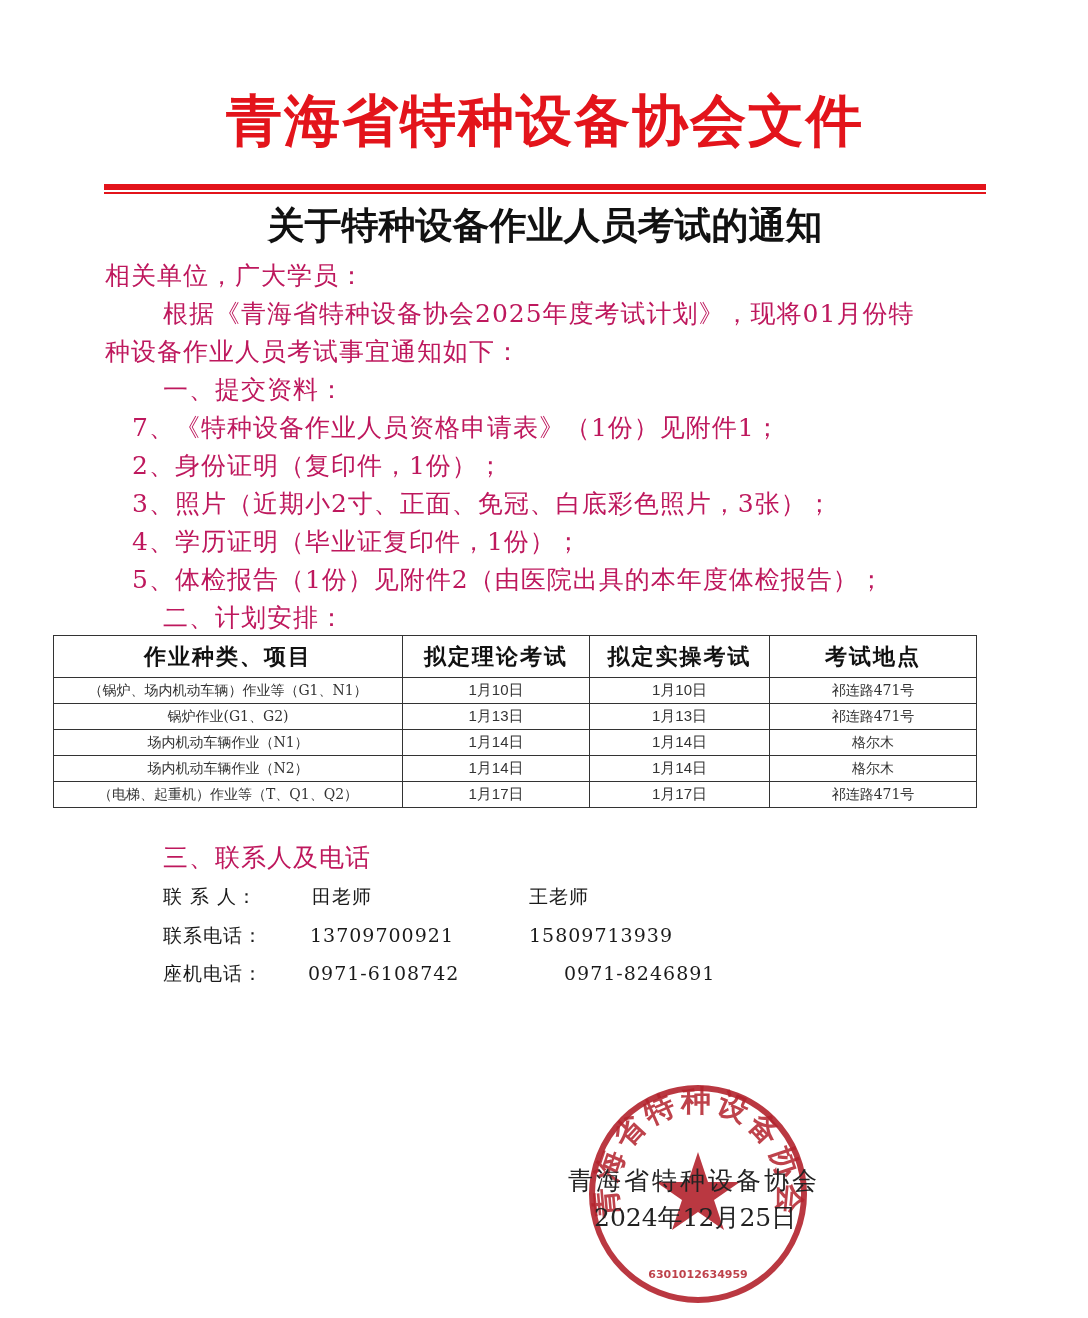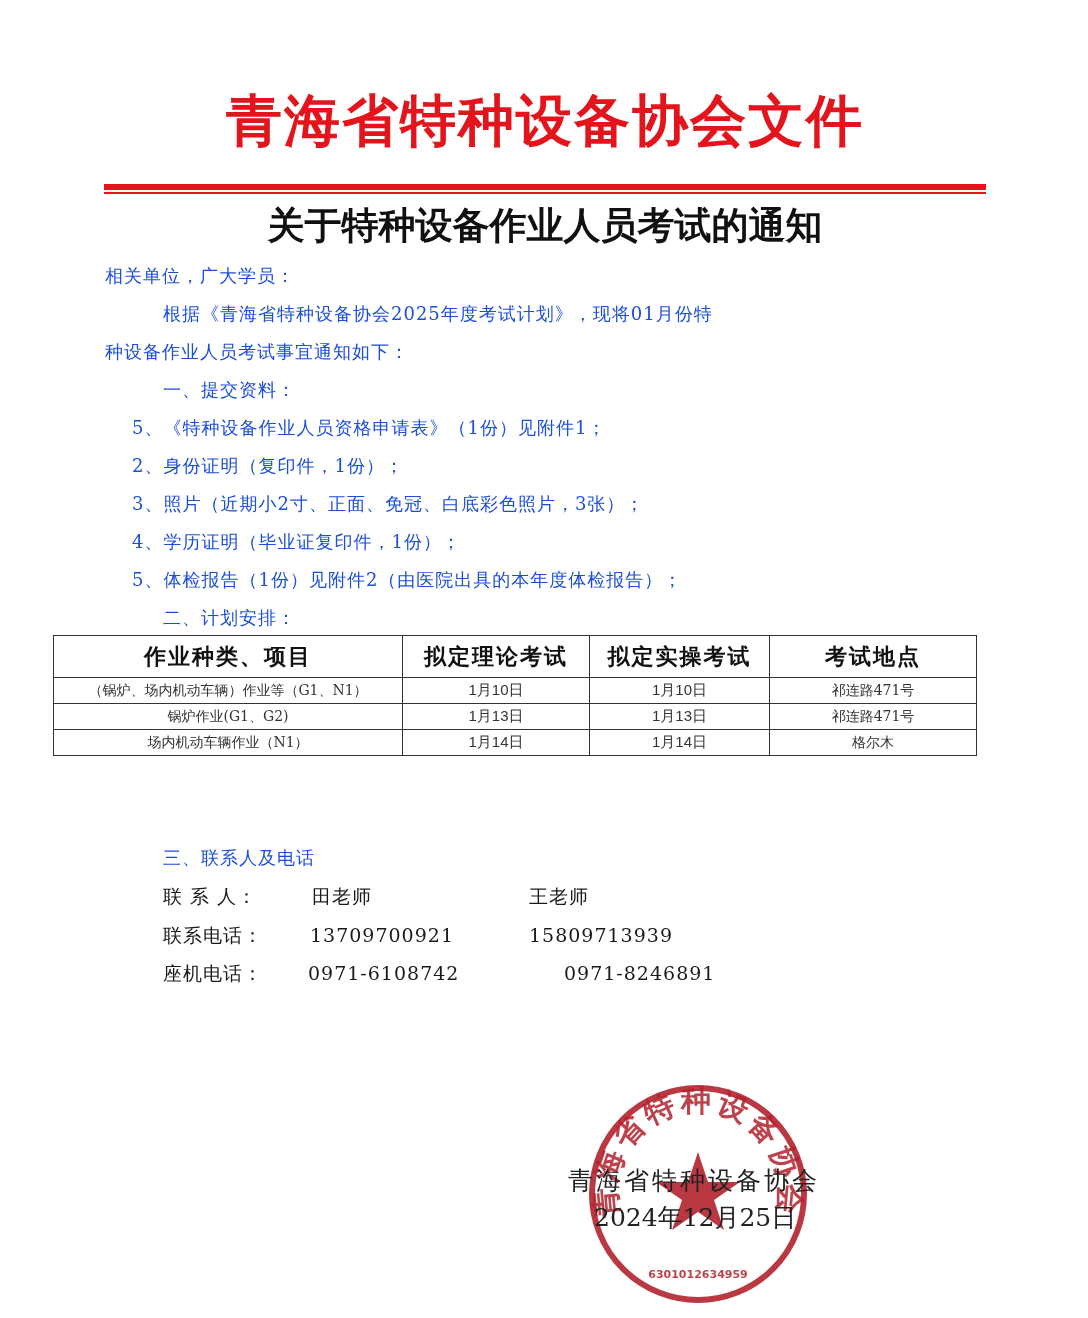--- a/index.html
+++ b/index.html
@@ -2,21 +2,21 @@
 <html><head>
 <meta charset="utf-8">
 <style>
   html, body { margin: 0; padding: 0; background: #ffffff; }
   body { width: 1088px; height: 1318px; position: relative; overflow: hidden; font-family: "DejaVu Serif", "Liberation Serif", serif; color: #1a1a1a; }
   .abs { position: absolute; }
   .masthead { left: 100px; top: 72px; width: 890px; text-align: center; font-family: "DejaVu Serif", serif; font-weight: bold; font-size: 56px; line-height: 96px; color: #e3141b; letter-spacing: 2px; white-space: nowrap; }
   .rule-thick { left: 104px; top: 184px; width: 882px; height: 6px; background: #e3141b; }
   .rule-thin { left: 104px; top: 192px; width: 882px; height: 2px; background: #e3141b; }
   .doc-title { left: 104px; top: 200px; width: 882px; text-align: center; font-family: "DejaVu Serif", serif; font-weight: bold; font-size: 37px; line-height: 50px; color: #111; white-space: nowrap; }
-  .line { font-size: 18px; line-height: 38px; white-space: nowrap; color: #1d4ed8; letter-spacing: 1px; }
+  .line { font-size: 25px; line-height: 38px; white-space: nowrap; color: #be185d; letter-spacing: 1px; }
   table.plan { position: absolute; left: 53px; top: 635px; width: 923px; border-collapse: collapse; table-layout: fixed; }
   table.plan th, table.plan td { border: 1.5px solid #333; text-align: center; white-space: nowrap; padding: 0; }
   table.plan th { height: 41px; font-family: "DejaVu Sans", sans-serif; font-weight: bold; font-size: 22px; color: #111; letter-spacing: 2px; }
   table.plan td { height: 25px; font-size: 14px; color: #333; }
   table.plan td.date { font-family: Liberation Sans, sans-serif; font-size: 15px; }
   .contact-row { font-size: 19px; line-height: 38px; white-space: nowrap; letter-spacing: 1px; }
   .stamp { left: 586px; top: 1082px; width: 224px; height: 224px; }
   .sign { font-size: 25px; line-height: 36px; white-space: nowrap; color: #222; }
 </style>
 </head>
@@ -24,21 +24,21 @@
 
 <div class="abs masthead">青海省特种设备协会文件</div>
 <div class="abs rule-thick"></div>
 <div class="abs rule-thin"></div>
 <div class="abs doc-title">关于特种设备作业人员考试的通知</div>
 
 <div class="abs line" style="left:105px; top:257px;">相关单位，广大学员：</div>
 <div class="abs line" style="left:163px; top:295px;">根据《青海省特种设备协会2025年度考试计划》，现将01月份特</div>
 <div class="abs line" style="left:105px; top:333px;">种设备作业人员考试事宜通知如下：</div>
 <div class="abs line" style="left:163px; top:371px;">一、提交资料：</div>
-<div class="abs line" style="left:132px; top:409px;">5、《特种设备作业人员资格申请表》（1份）见附件1；</div>
+<div class="abs line" style="left:132px; top:409px;">7、《特种设备作业人员资格申请表》（1份）见附件1；</div>
 <div class="abs line" style="left:132px; top:447px;">2、身份证明（复印件，1份）；</div>
 <div class="abs line" style="left:132px; top:485px;">3、照片（近期小2寸、正面、免冠、白底彩色照片，3张）；</div>
 <div class="abs line" style="left:132px; top:523px;">4、学历证明（毕业证复印件，1份）；</div>
 <div class="abs line" style="left:132px; top:561px;">5、体检报告（1份）见附件2（由医院出具的本年度体检报告）；</div>
 <div class="abs line" style="left:163px; top:599px;">二、计划安排：</div>
 
 <table class="plan">
   <colgroup>
     <col style="width:349px">
     <col style="width:187px">
@@ -65,20 +65,32 @@
       <td class="date">1月13日</td>
       <td class="date">1月13日</td>
       <td>祁连路471号</td>
     </tr>
     <tr>
       <td>场内机动车辆作业（N1）</td>
       <td class="date">1月14日</td>
       <td class="date">1月14日</td>
       <td>格尔木</td>
     </tr>
+    <tr>
+      <td>场内机动车辆作业（N2）</td>
+      <td class="date">1月14日</td>
+      <td class="date">1月14日</td>
+      <td>格尔木</td>
+    </tr>
+    <tr>
+      <td>（电梯、起重机）作业等（T、Q1、Q2）</td>
+      <td class="date">1月17日</td>
+      <td class="date">1月17日</td>
+      <td>祁连路471号</td>
+    </tr>
   </tbody>
 </table>
 
 <div class="abs line" style="left:163px; top:839px;">三、联系人及电话</div>
 
 <div class="abs contact-row" style="left:163px; top:877px;">联 系 人：</div>
 <div class="abs contact-row" style="left:312px; top:877px;">田老师</div>
 <div class="abs contact-row" style="left:529px; top:877px;">王老师</div>
 
 <div class="abs contact-row" style="left:163px; top:916px;">联系电话：</div>

